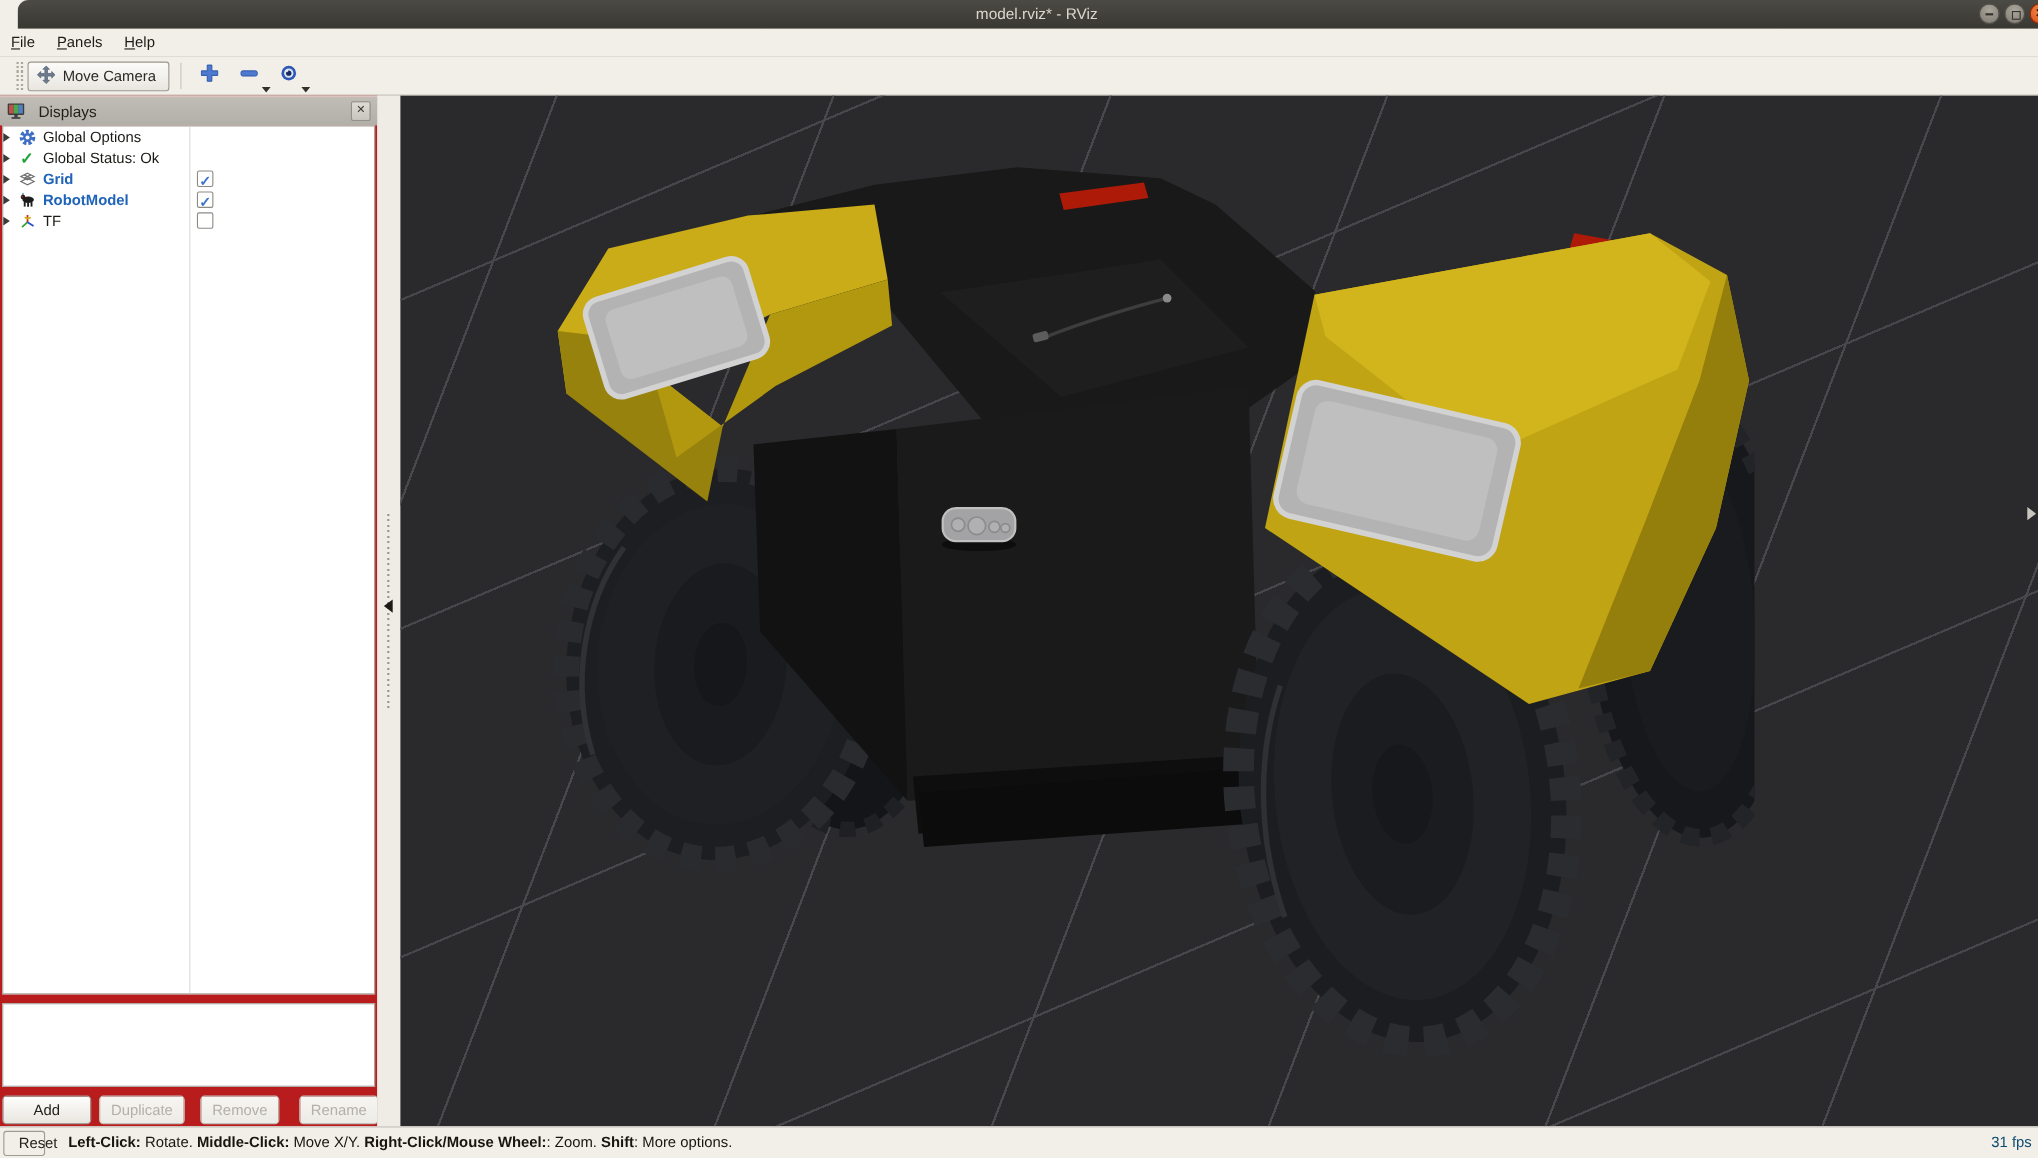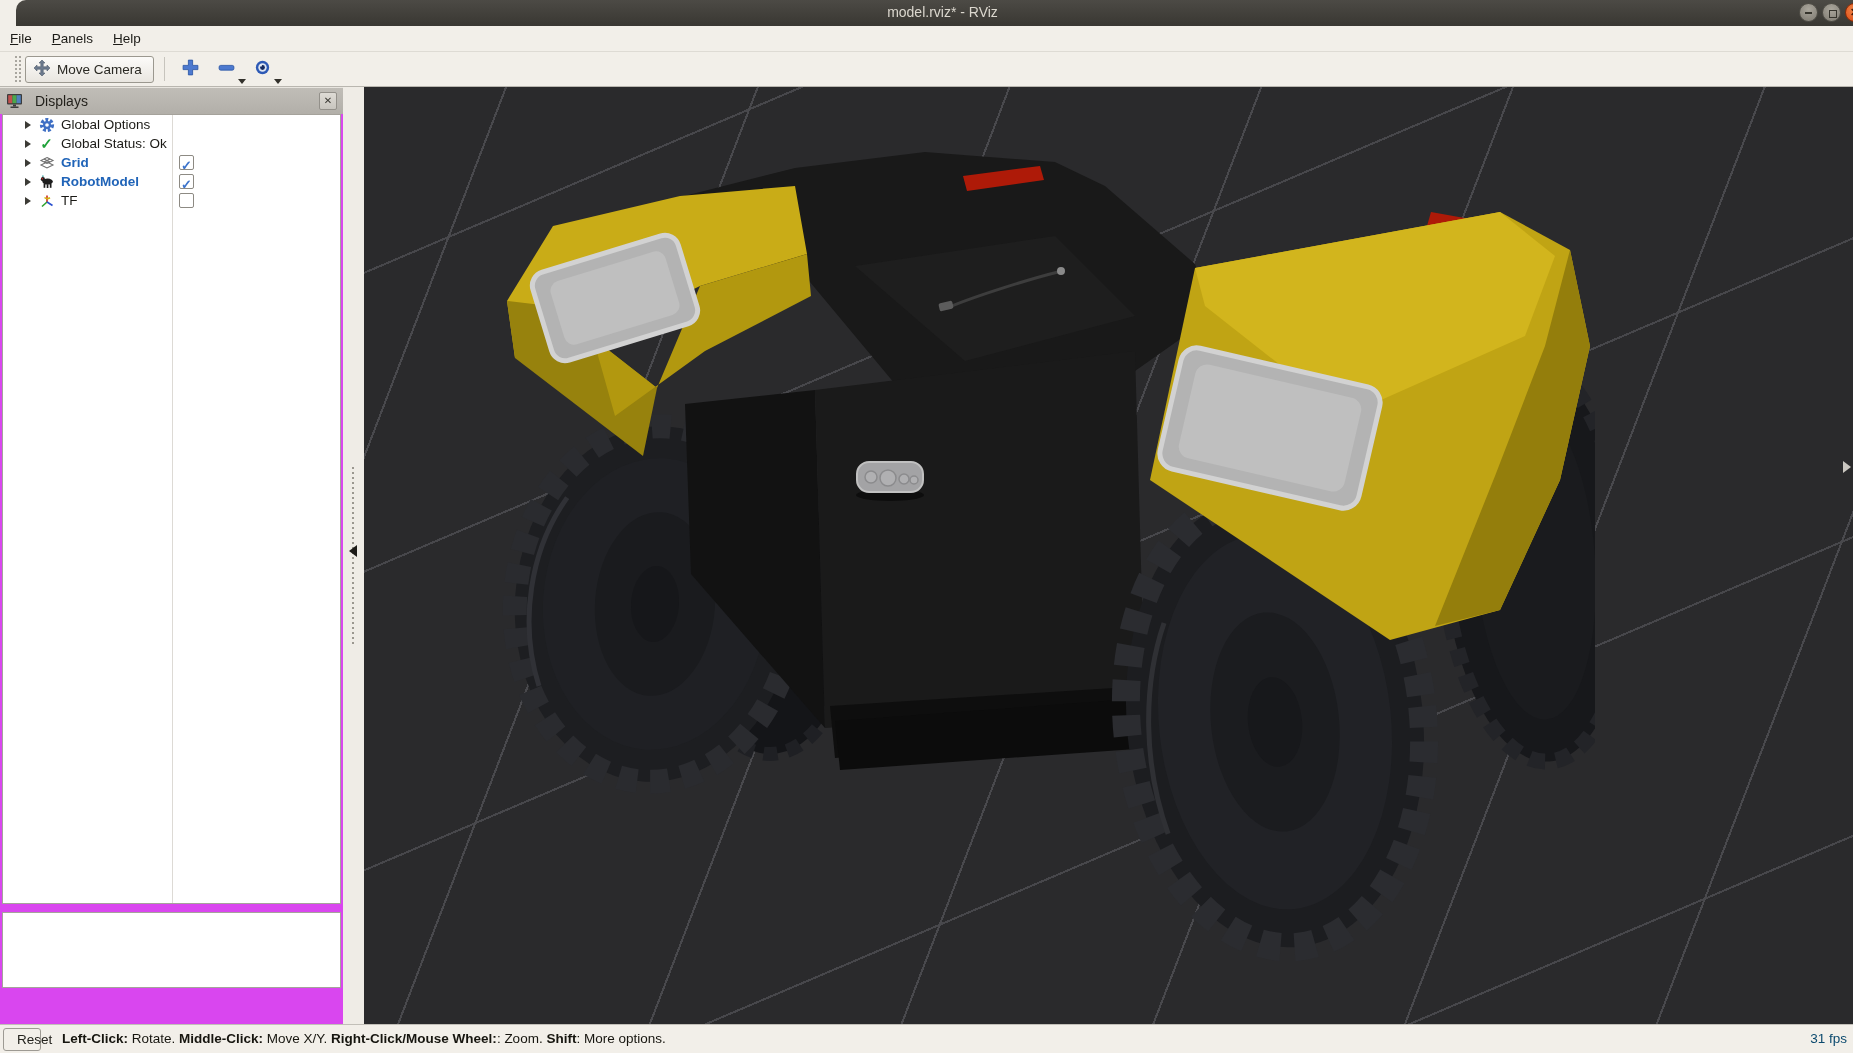--- a/index.html
+++ b/index.html
@@ -43,32 +43,32 @@
     background:linear-gradient(#fcfbf9,#e9e6e0); font-size:13.5px; color:#2a2923; }
   .tool-sep { width:1px; height:24px; background:#c7c4bd; margin:0 8px 0 10px; }
   .tool-ic { width:26px; height:26px; display:flex; align-items:center; justify-content:center;
     position:relative; margin:0 5px; }
   .dd-arrow { position:absolute; right:-6px; bottom:-2px; width:0; height:0;
     border-left:4px solid transparent; border-right:4px solid transparent;
     border-top:5px solid #33312b; }
 
   
   .left-panel { position:absolute; left:0; top:87px; width:343px; height:937px;
-    background:#d946ef; }
+    background:#b91c1c; }
   .panel-header { position:absolute; left:0; top:0; width:343px; height:27px;
     background:linear-gradient(#c0bdb7,#b2afa9); border-top:1px solid #e8e5df;
     display:flex; align-items:center; }
   .panel-title { font-size:14px; color:#211f1a; margin-left:6px; }
   .panel-close { position:absolute; right:6px; top:4px; width:18px; height:18px;
     background:linear-gradient(#dedbd5,#c8c5bf); border:1px solid #93908a; border-radius:2px;
     font-size:10px; line-height:16px; text-align:center; color:#3a3833; }
   .tree { position:absolute; left:2px; top:27px; width:339px; height:790px;
     background:#ffffff; border:1px solid #a5a29b; }
   .tree-coldiv { position:absolute; left:169px; top:0; bottom:0; width:1px; background:#dddad5; }
-  .trow { position:relative; height:19px; display:flex; align-items:center; padding-left:22px; }
+  .trow { position:relative; height:19px; display:flex; align-items:center; padding-left:0; }
   .trow:first-child { margin-top:3px; }
   .exp { width:0; height:0; border-top:4.5px solid transparent; border-bottom:4.5px solid transparent;
     border-left:6px solid #3c3b36; margin-right:7px; flex:none; }
   .ticon { width:17px; height:16px; margin-right:6px; flex:none; display:flex;
     align-items:center; justify-content:center; }
   .tlabel { font-size:13.5px; color:#1b1a16; white-space:nowrap; }
   .tlabel.bold { font-weight:bold; color:#2064b8; }
   .cb { position:absolute; left:176px; top:2px; width:15px; height:15px; background:#fff;
     border:1px solid #8d8a83; border-radius:2px; text-align:center; }
   .cb.checked::after { content:"\2713"; color:#3d74cc; font-size:13px; font-weight:bold;
@@ -245,20 +245,26 @@
             <path d="M5.5 4.5 Q8 6.5 11 4.8" stroke="#d2b112"></path>
           </svg>
       </span>
       <span class="tlabel">TF</span>
       <span class="cb"></span>
     </div>
   </div>
 
   <div class="help-box"></div>
 
+  <div class="panel-btns">
+    <div class="pbtn add">Add</div>
+    <div class="pbtn dup disabled">Duplicate</div>
+    <div class="pbtn rem disabled">Remove</div>
+    <div class="pbtn ren disabled">Rename</div>
+  </div>
 </div>
 
 <div class="splitter">
   <div class="split-dots"></div>
   <div class="collapse-left"></div>
 </div>
 <div class="collapse-right"></div>
 
 <div class="viewport">
   <div class="grid-plane"></div>

